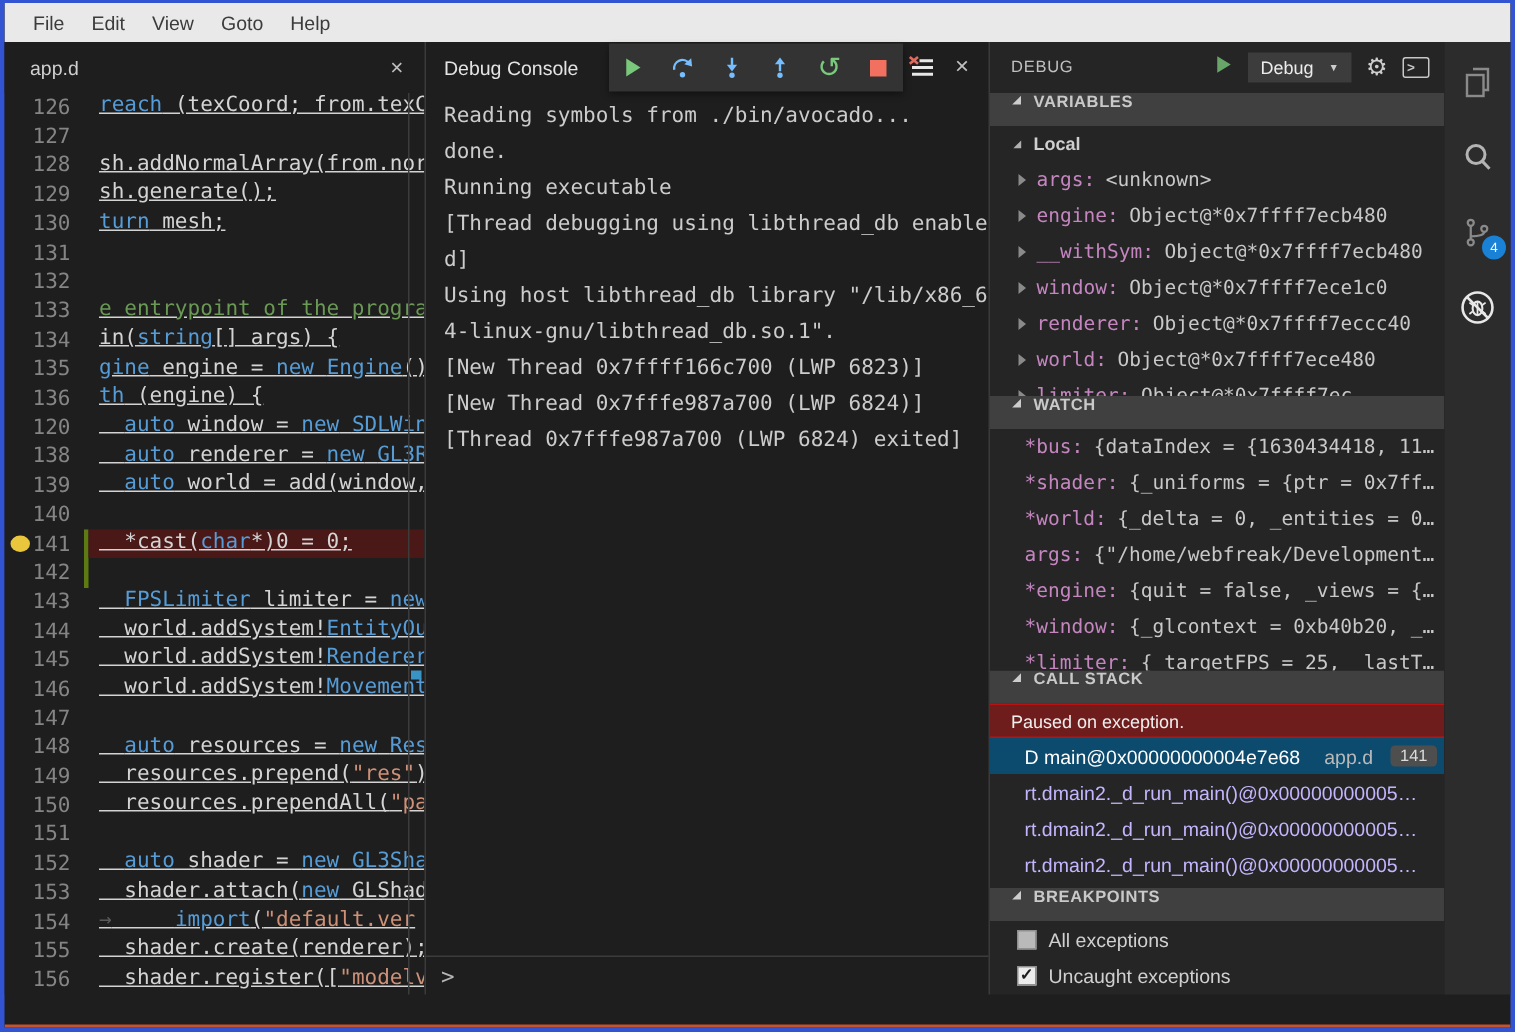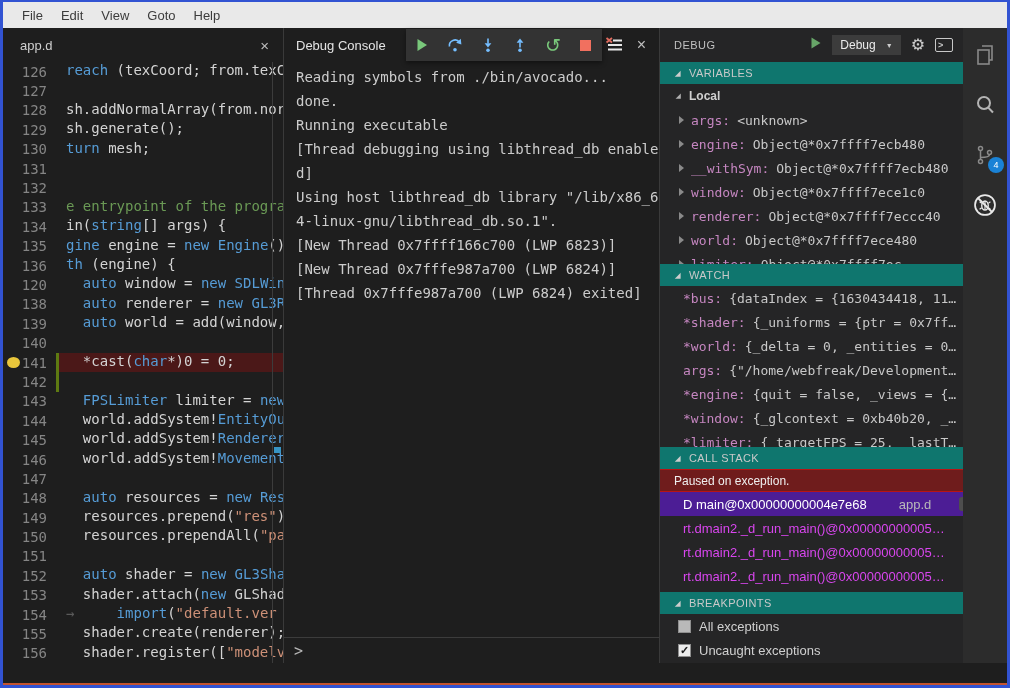--- a/index.html
+++ b/index.html
@@ -15,21 +15,21 @@
   .editor{ width:280px; background:#1e1e1e; position:relative; flex:none; }
   .tabbar{ height:34px; background:#2d2d2d; display:flex; }
   .tab{ flex:1; background:#1e1e1e; display:flex; align-items:center; padding:0 14px 0 17px; }
   .tab-label{ font-size:13px; color:#cfcfcf; }
   .tabclose{ margin-left:auto; color:#bdbdbd; font-size:15px; line-height:15px; }
   .codewrap{ height:601px; overflow:hidden; position:relative; }
   .crow{ display:flex; align-items:center; height:19.4px; line-height:19.4px;
          font:14px "DejaVu Sans Mono",monospace; position:relative; }
   .ln{ width:44px; text-align:right; color:#858585; flex:none; }
   .modbar{ width:3px; height:19.4px; background:#5e7a12; margin-left:9px; flex:none; }
-  .ctext{ flex:1; white-space:pre; overflow:hidden; padding-left:7px; color:#d4d4d4; height:19.4px; }
+  .ctext{ flex:1; white-space:pre; overflow:hidden; padding-left:7px; color:#d4d4d4; height:19.4px;text-decoration:underline; }
   .exc .ctext{ background:#4b1818; }
   .bpdot{ position:absolute; left:4px; top:4px; width:13px; height:11px; border-radius:50%; background:#e9c63b; }
   .tok-k{ color:#569cd6; } .tok-s{ color:#ce9178; } .tok-c{ color:#6a9955; }
   .tok-p{ color:#d4d4d4; } .tok-w{ color:#5a5a5a; }
   .ovr{ position:absolute; top:34px; right:0; bottom:0; width:11px; border-left:1px solid #3c3c3c; }
   .ovrmark{ position:absolute; left:1px; top:385px; width:7px; height:6px; background:#3794c4; }
   
   .console{ width:377px; flex:none; background:#1e1e1e; border-left:1px solid #3a3a3a; border-right:1px solid #3a3a3a;
             display:flex; flex-direction:column; position:relative; }
   .chead{ height:34px; position:relative; display:flex; align-items:center; padding-left:12px; flex:none; }
@@ -50,36 +50,36 @@
   .sidebar{ width:303px; flex:none; background:#252526; display:flex; flex-direction:column; overflow:hidden; }
   .shead{ height:34px; display:flex; align-items:center; flex:none; }
   .sbtitle{ margin-left:14px; font-size:11px; letter-spacing:.5px; color:#c0c0c0; }
   .shead-right{ margin-left:auto; margin-right:10px; display:flex; align-items:center; gap:10px; }
   .cfgdd{ background:#3c3c3c; color:#ececec; font-size:12px; padding:3px 8px; display:flex; align-items:center; gap:10px; }
   .dd-arrow{ font-size:7px; color:#cccccc; }
   .gear{ font-size:16px; color:#cdcdcd; line-height:16px; font-family:"DejaVu Sans",sans-serif; }
   .consoleicon{ width:18px; height:14px; border:1px solid #c8c8c8; border-radius:2px; display:flex; align-items:center; }
   .consoleicon span{ font-size:9px; font-weight:bold; color:#c8c8c8; margin-left:2px; }
   .sec{ overflow:hidden; flex:none; }
-  .sechead{ height:22px; background:#0f766e; display:flex; align-items:center; gap:7px; padding-left:13px;
-            font-size:11px; font-weight:normal; color:#c9c9c9; letter-spacing:.4px; }
+  .sechead{ height:22px; background:#404040; display:flex; align-items:flex-start; gap:7px; padding-left:13px;
+            font-size:11px; font-weight:bold; color:#c9c9c9; letter-spacing:.4px; }
   .localrow{ height:24px; display:flex; align-items:center; gap:7px; padding-left:14px;
              font-size:12px; font-weight:bold; color:#cfcfcf; }
   .vrow{ height:24px; display:flex; align-items:center; padding-left:19px;
          font:13px "DejaVu Sans Mono",monospace; color:#c8c8c8; white-space:nowrap; overflow:hidden; }
   .wrow{ padding-left:23px; }
   .twistie{ width:0; height:0; border-left:5px solid #8a8a8a; border-top:4px solid transparent;
             border-bottom:4px solid transparent; margin-right:7px; flex:none; }
   .vname{ color:#c586c0; }
   .vval{ margin-left:7px; }
   .banner{ height:23px; background:#6f1c1c; border-top:1px solid #b81414; border-bottom:1px solid #b81414;
            display:flex; align-items:center; padding-left:14px; font-size:12px; color:#efefef; }
-  .srow{ height:24px; display:flex; align-items:center; padding-left:23px; font-size:13px; color:#d946ef;
+  .srow{ height:24px; display:flex; align-items:center; padding-left:23px; font-size:13px; color:#c4b5fd;
          white-space:nowrap; overflow:hidden; }
-  .srow.sel{ background:#4c1d95; color:#ffffff;gap:16px; }
+  .srow.sel{ background:#0c4a6e; color:#ffffff; }
   .frame-file{ color:#b9b9b9; margin-left:16px; }
   .badge{ background:#4e4e4e; color:#dcdcdc; font-size:11px; padding:1px 6px; border-radius:3px; margin-left:12px; }
   .brow{ height:24px; display:flex; align-items:center; gap:8px; padding-left:18px; font-size:13px; color:#d0d0d0; }
   .cb{ width:13px; height:13px; background:#b9b9b9; border:1px solid #8f8f8f; flex:none; }
   .cb.on{ background:#ececec; color:#1b1b1b; font:bold 11px/11px "Liberation Sans",sans-serif; text-align:center; }
   
   .activity{ width:44px; flex:none; background:#2c2c2c; display:flex; flex-direction:column; align-items:center;
              padding-top:14px; gap:24px; }
   .actbtn{ width:26px; height:26px; position:relative; display:flex; align-items:center; justify-content:center; }
   .gitbadge{ position:absolute; right:-6px; bottom:-5px; width:16px; height:16px; border-radius:50%;

